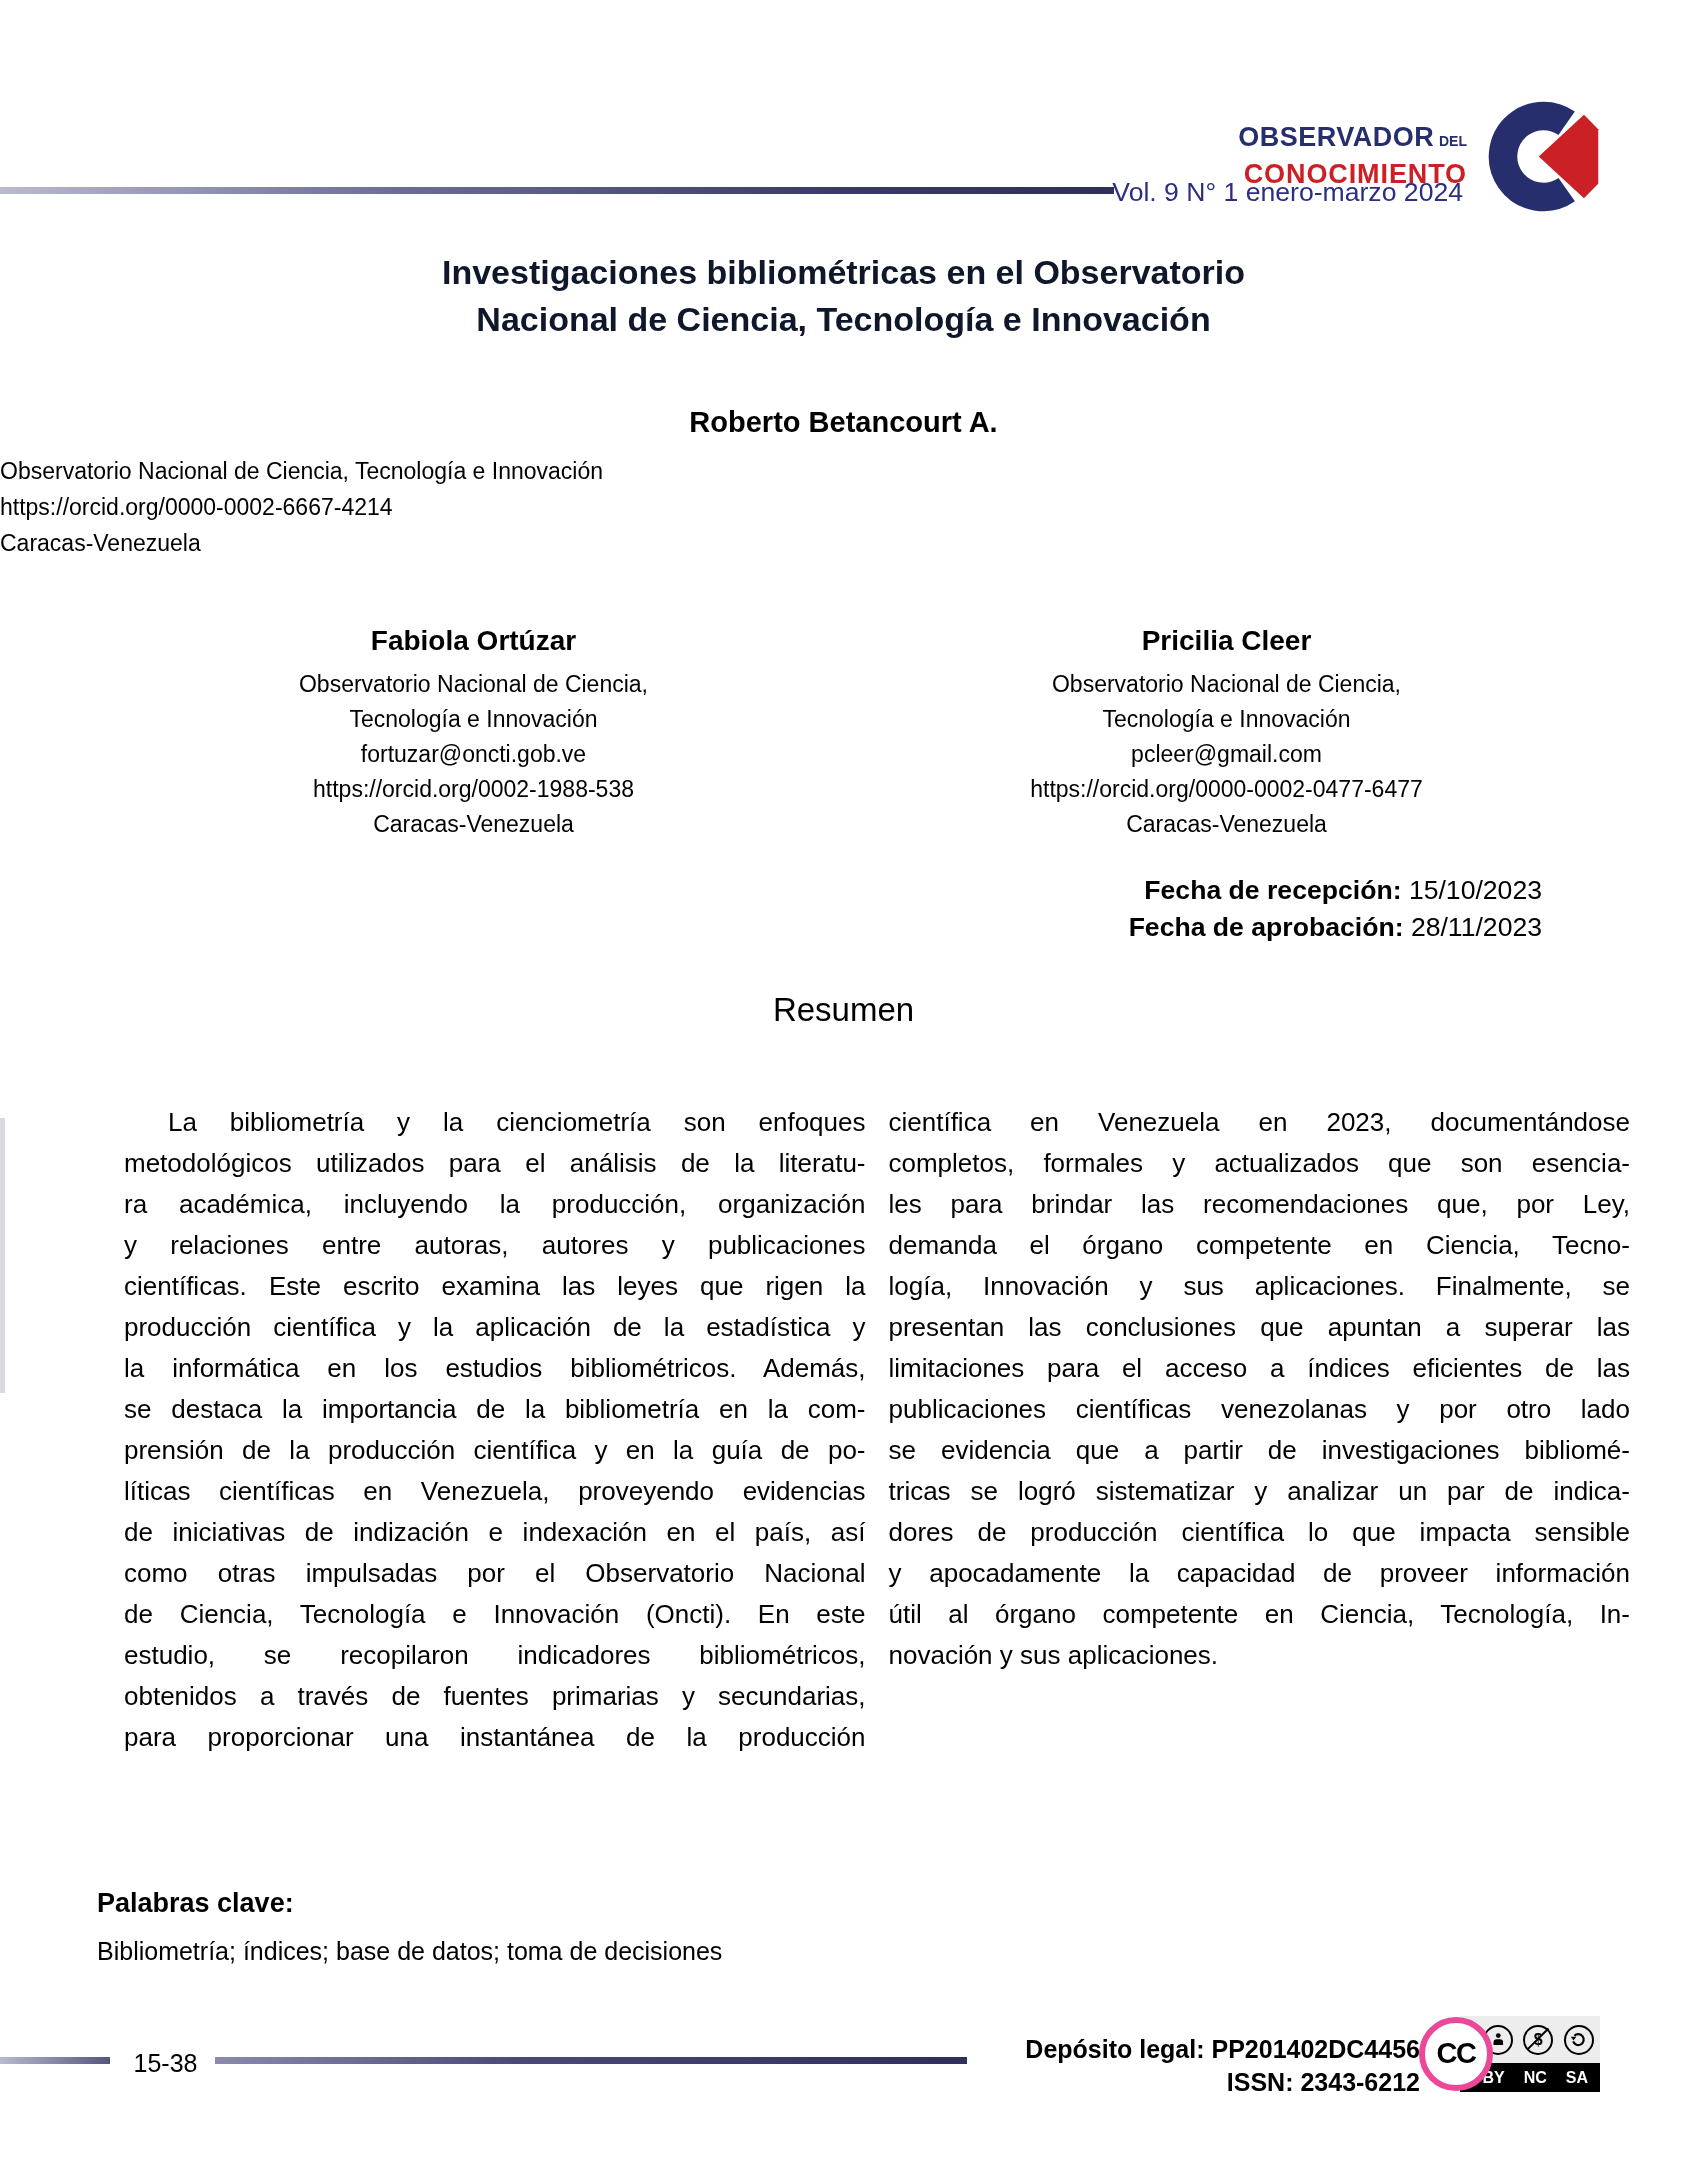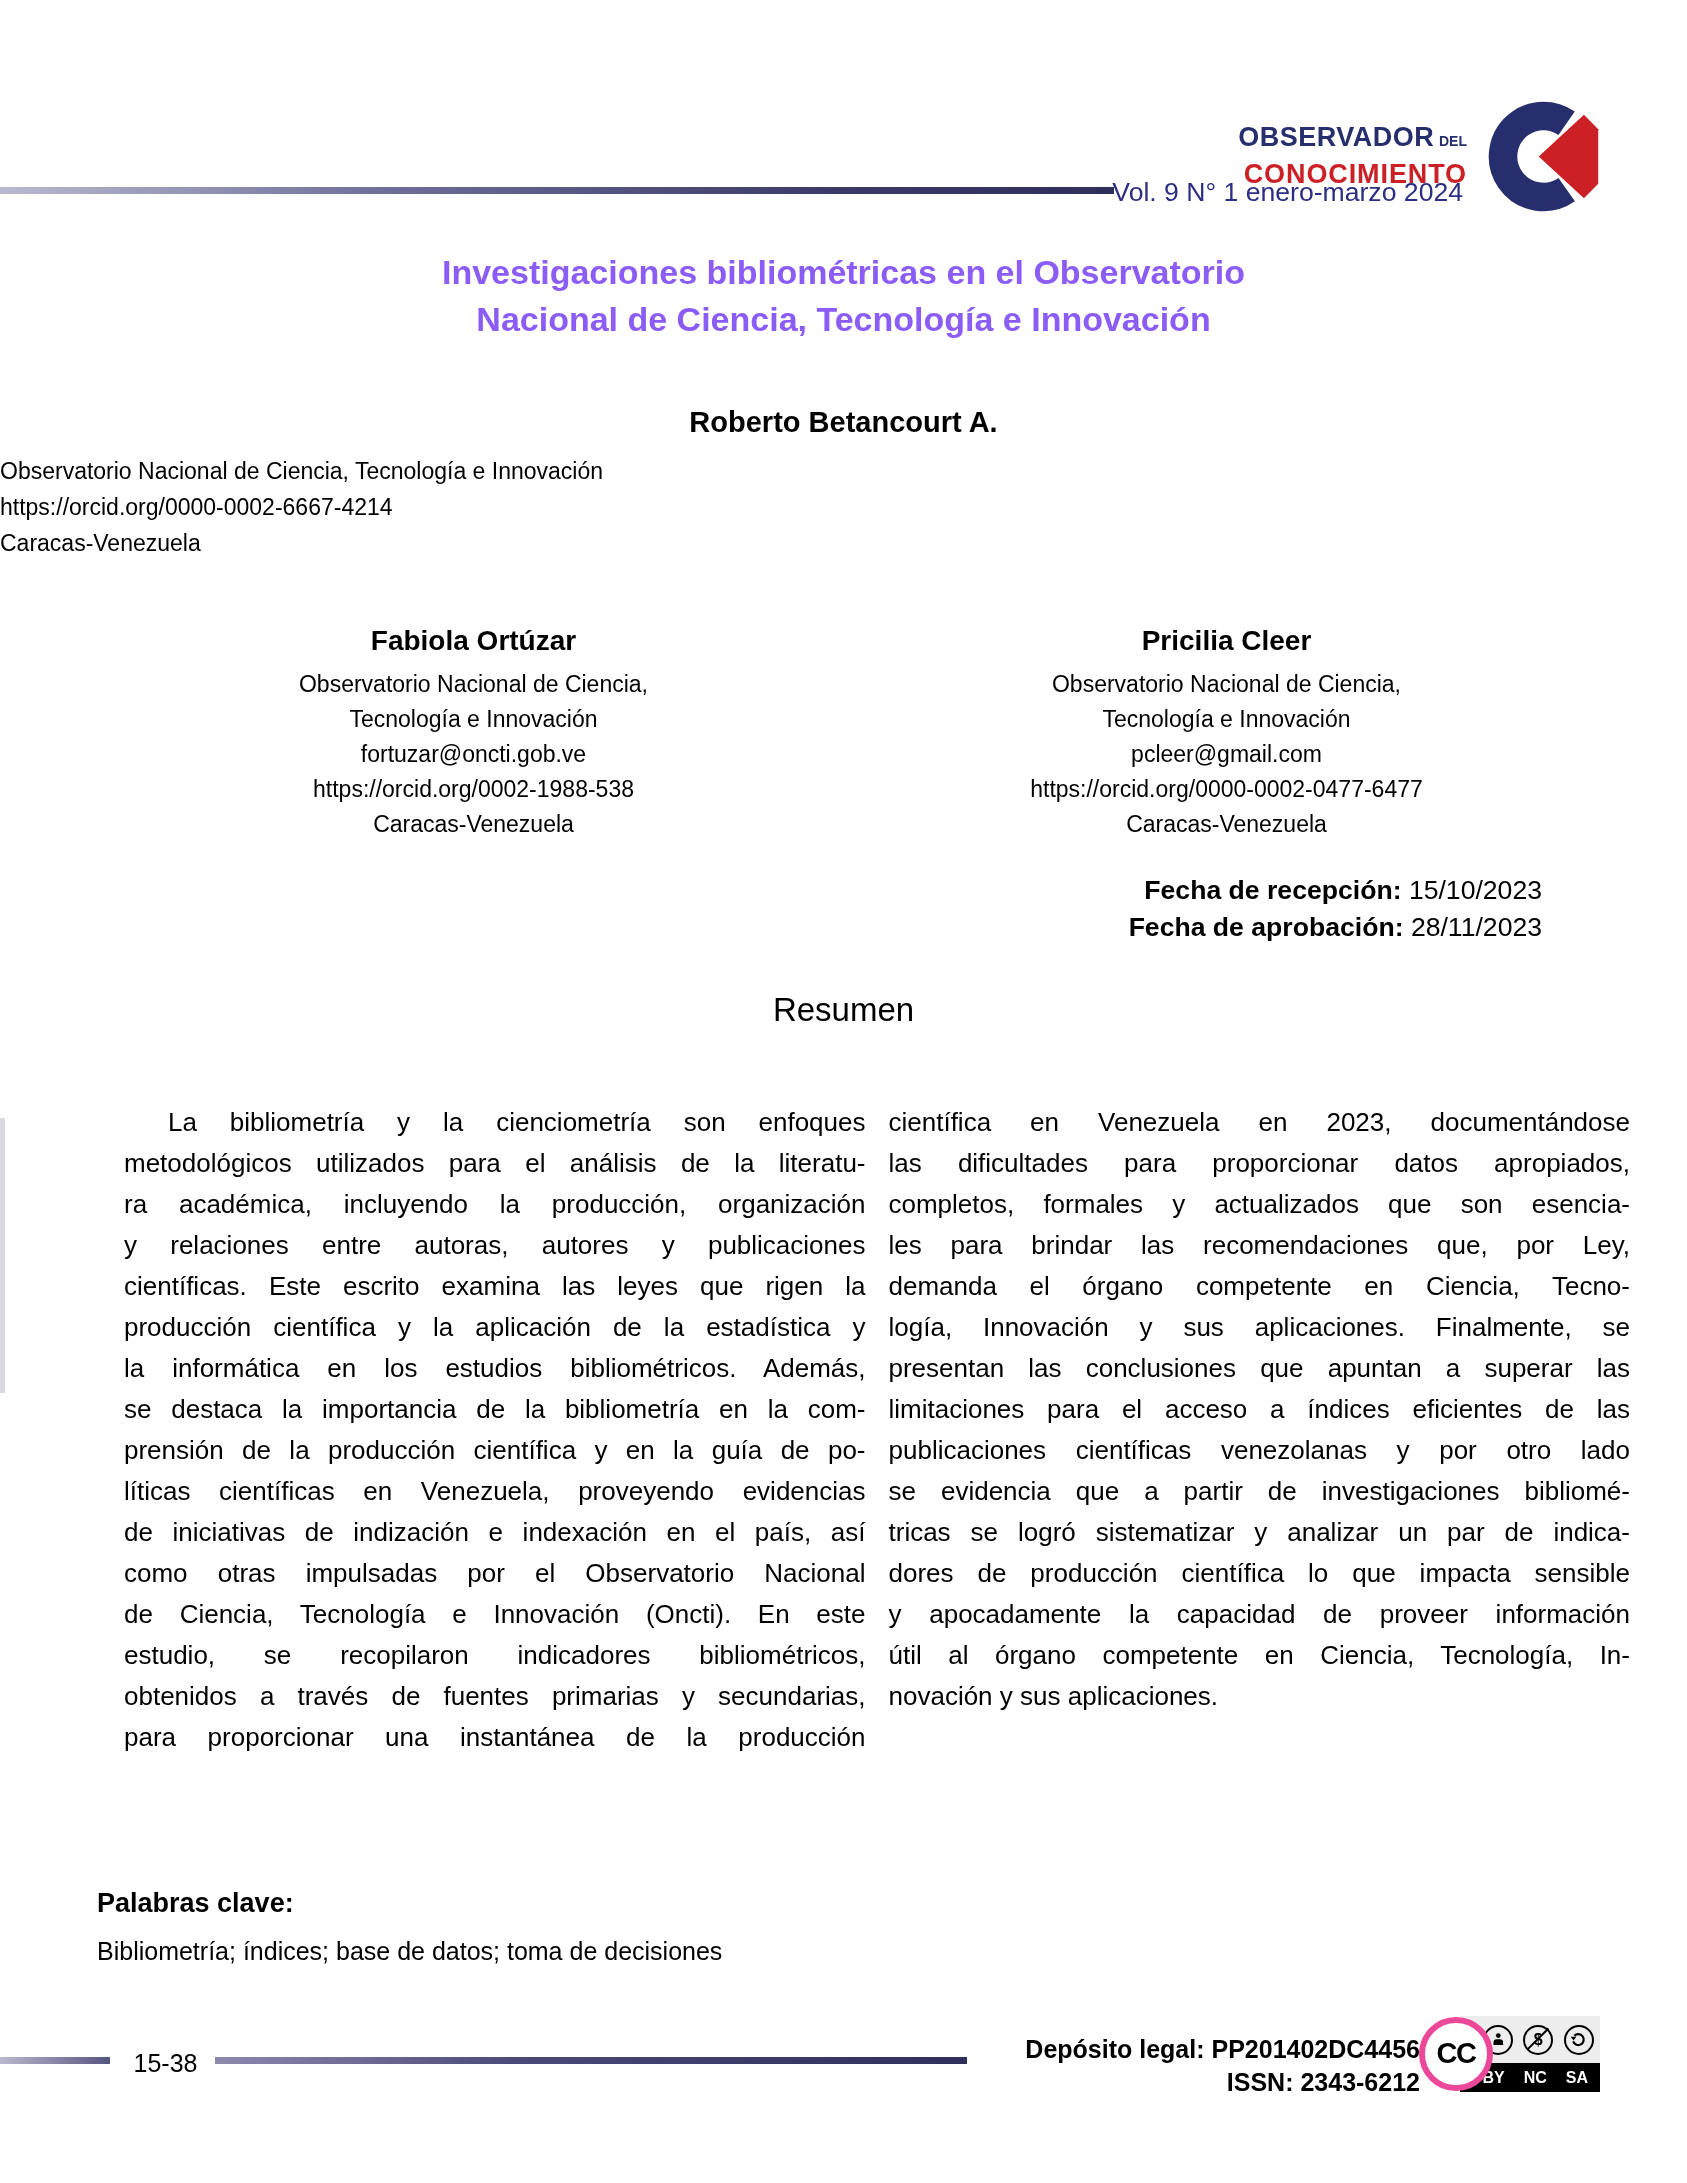--- a/index.html
+++ b/index.html
@@ -24,21 +24,21 @@
   .journal-name{
     position:absolute;top:122px;left:1211px;width:256px;text-align:right;line-height:30px;
   }
   .journal-name .l1{font-size:27px;font-weight:bold;color:#262e6d;letter-spacing:0.5px;}
   .journal-name .del{font-size:14px;font-weight:bold;color:#262e6d;margin-left:4.7px;}
   .journal-name .l2{font-size:27px;font-weight:bold;color:#cb2026;letter-spacing:0.9px;}
   .logo-mark{position:absolute;left:1484px;top:97px;width:119px;height:119px;}
   
   .article-title{
     position:absolute;top:249px;left:0;width:100%;
-    text-align:center;font-size:34px;font-weight:bold;color:#8b5cf6;line-height:47px;
+    text-align:center;font-size:34px;font-weight:bold;color:#0f172a;line-height:47px;
   }
   
   .author-primary-name{
     position:absolute;top:406px;left:0;width:100%;
     text-align:center;font-size:29px;font-weight:bold;
   }
   .author-primary-details{
     position:absolute;top:453px;left:0;width:100%;
     text-align:left;font-size:23px;line-height:36px;
   }
@@ -202,21 +202,20 @@
         <div class="abs-line">líticas científicas en Venezuela, proveyendo evidencias</div>
         <div class="abs-line">de iniciativas de indización e indexación en el país, así</div>
         <div class="abs-line">como otras impulsadas por el Observatorio Nacional</div>
         <div class="abs-line">de Ciencia, Tecnología e Innovación (Oncti). En este</div>
         <div class="abs-line">estudio, se recopilaron indicadores bibliométricos,</div>
         <div class="abs-line">obtenidos a través de fuentes primarias y secundarias,</div>
         <div class="abs-line">para proporcionar una instantánea de la producción</div>
       </div>
     <div class="abstract-col no-justify-last">
         <div class="abs-line">científica en Venezuela en 2023, documentándose</div>
-        <div class="abs-line">las dificultades para proporcionar datos apropiados,</div>
         <div class="abs-line">completos, formales y actualizados que son esencia-</div>
         <div class="abs-line">les para brindar las recomendaciones que, por Ley,</div>
         <div class="abs-line">demanda el órgano competente en Ciencia, Tecno-</div>
         <div class="abs-line">logía, Innovación y sus aplicaciones. Finalmente, se</div>
         <div class="abs-line">presentan las conclusiones que apuntan a superar las</div>
         <div class="abs-line">limitaciones para el acceso a índices eficientes de las</div>
         <div class="abs-line">publicaciones científicas venezolanas y por otro lado</div>
         <div class="abs-line">se evidencia que a partir de investigaciones bibliomé-</div>
         <div class="abs-line">tricas se logró sistematizar y analizar un par de indica-</div>
         <div class="abs-line">dores de producción científica lo que impacta sensible</div>

